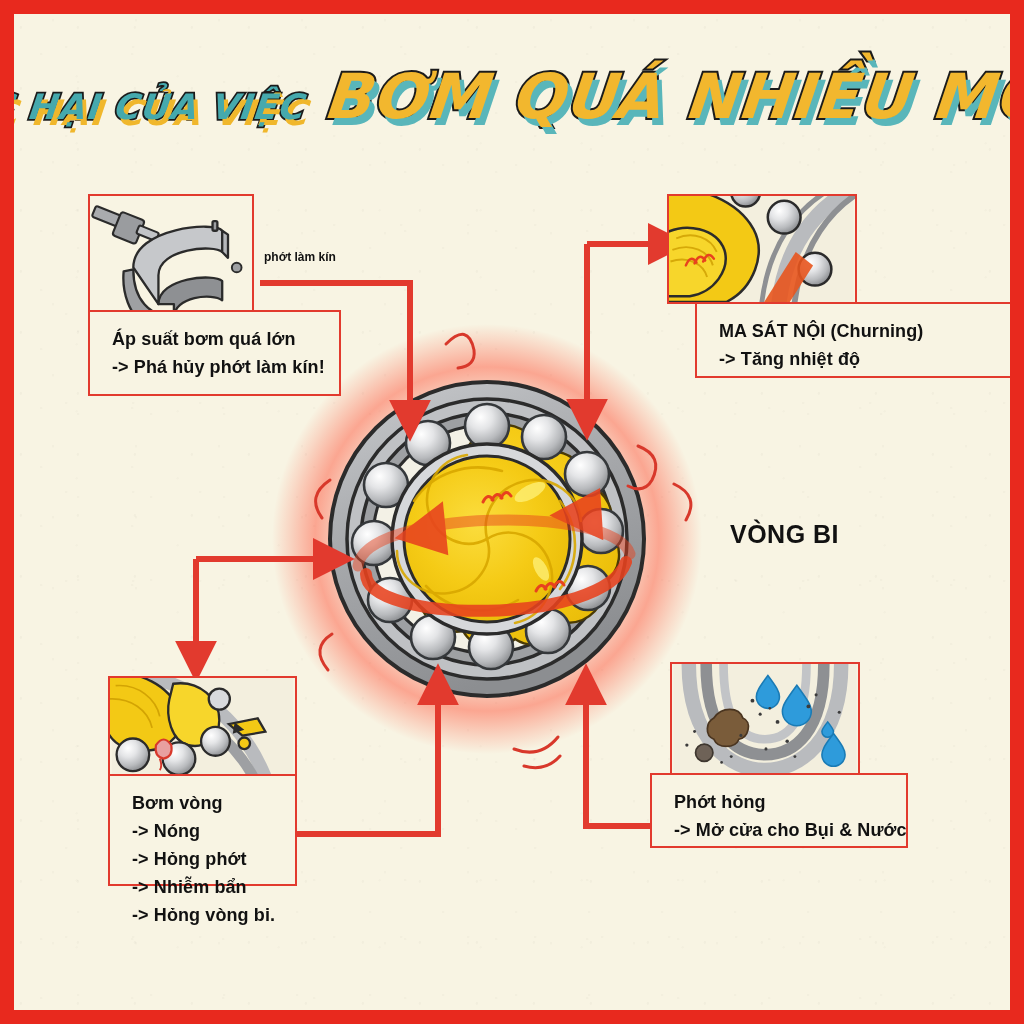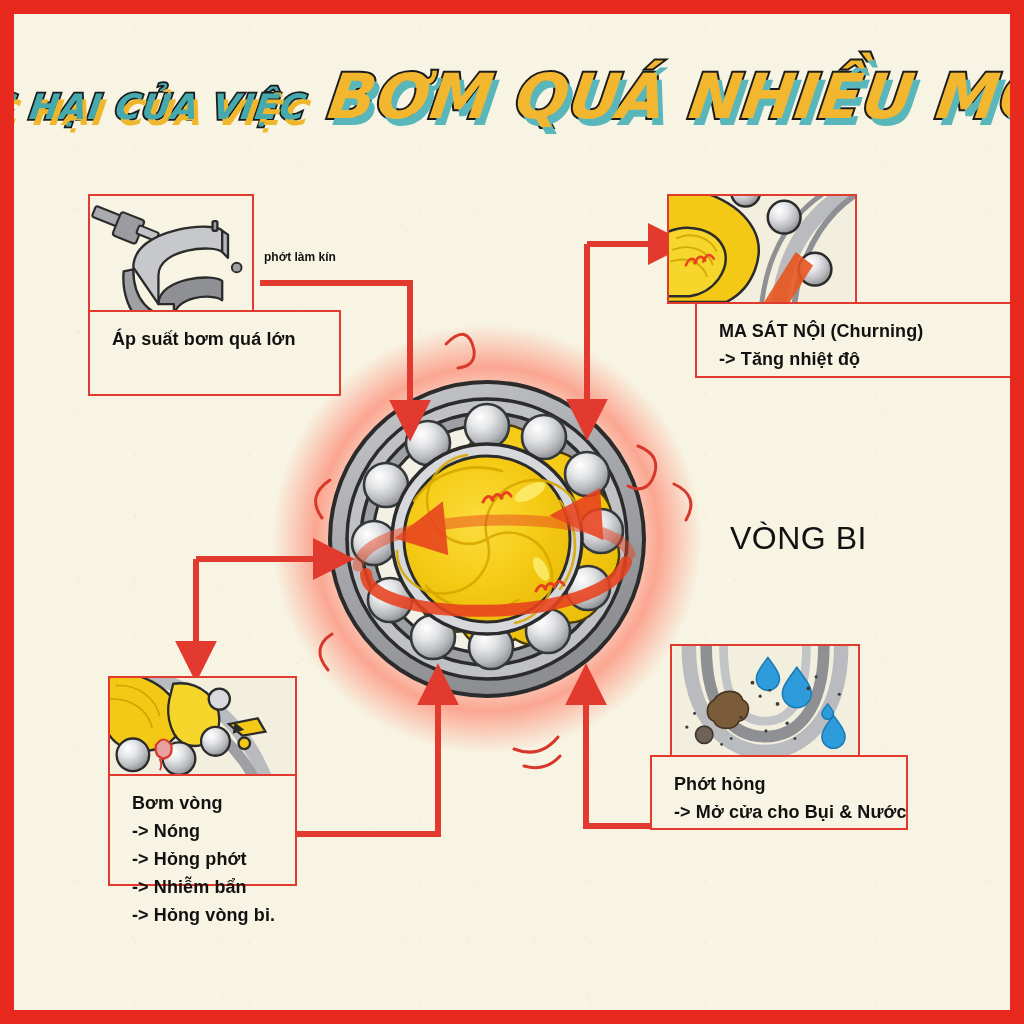--- a/index.html
+++ b/index.html
@@ -92,21 +92,21 @@
   #box-br .pic { position:absolute; left:20px; top:0;  width:190px; height:113px; }
   #box-br .cap { position:absolute; left:0;   top:111px; width:258px; height:75px; }
 
   .seal-label {
     position: absolute;
     font-size: 12px; font-weight: bold; color: #111;
     white-space: nowrap;
   }
   .vongbi-label {
     position: absolute;
-    font-size: 32px; font-weight: normal; color: #111;
+    font-size: 25px; font-weight: bold; color: #111;
     letter-spacing: .5px; white-space: nowrap;
   }
 
   svg.overlay { position: absolute; inset: 0; width: 996px; height: 996px; pointer-events: none; }
   svg.inset { position:absolute; inset:0; width:100%; height:100%; display:block; }
 </style>
 </head>
 <body>
 
 <div id="canvas">
@@ -260,20 +260,21 @@
           <path d="M70 112 C 70 84 128 80 136 88 l 0 20 c -10 -8 -50 -4 -50 18 l 0 -14 Z" fill="#8E9093"></path>
           <path d="M44 76 C 44 108 62 124 82 124 l -26 8 C 40 124 32 100 34 78 Z" fill="#9EA0A3"></path>
           <path d="M136 36 l 6 4 0 24 -6 -6 Z" fill="#B5B7BA"></path>
           <rect x="126" y="26" width="5" height="10" rx="1.5" fill="#9EA0A3"></rect>
         </g>
         <ellipse cx="151" cy="74" rx="5" ry="5" fill="#9EA0A3" stroke="#2b2b2b" stroke-width="2"></ellipse>
       </svg>
     </div>
     <div class="cap">
       <div>Áp suất bơm quá lớn</div>
+      <div>-&gt; Phá hủy phớt làm kín!</div>
     </div>
   </div>
 
   <div class="seal-label" style="left:250px; top:236px;">phớt làm kín</div>
 
   <div class="box" id="box-tr" style="left:653px; top:180px; width:278px; height:184px;">
     <div class="pic">
       <svg class="inset" viewBox="0 0 190 110">
         <rect width="190" height="110" fill="#F3EFDE"></rect>
         <g stroke="#2b2b2b" stroke-width="2.6">
@@ -343,21 +344,21 @@
     </div>
     <div class="cap">
       <div>Bơm vòng</div>
       <div>-&gt; Nóng</div>
       <div>-&gt; Hỏng phớt</div>
       <div>-&gt; Nhiễm bẩn</div>
       <div>-&gt; Hỏng vòng bi.</div>
     </div>
   </div>
 
-  <div class="box" id="box-br" style="left:636px; top:630px; width:258px; height:132px;">
+  <div class="box" id="box-br" style="left:636px; top:648px; width:258px; height:132px;">
     <div class="pic">
       <svg class="inset" viewBox="0 0 190 113">
         <rect width="190" height="113" fill="#F3EFDE"></rect>
         <g fill="none" stroke="#2b2b2b" stroke-width="2.6">
           <path d="M16 0 C 16 80 60 110 95 110 C 130 110 174 80 174 0" stroke-width="15" stroke="#B9BBBE"></path>
           <path d="M34 0 C 34 70 64 94 95 94 C 126 94 156 70 156 0" stroke-width="12" stroke="#8E9093"></path>
           <path d="M52 0 C 52 58 70 78 95 78 C 120 78 138 58 138 0" stroke-width="9" stroke="#C2C4C7"></path>
         </g>
 
         <g fill="#2E9BDB" stroke="#1A7BB5" stroke-width="1.6">

